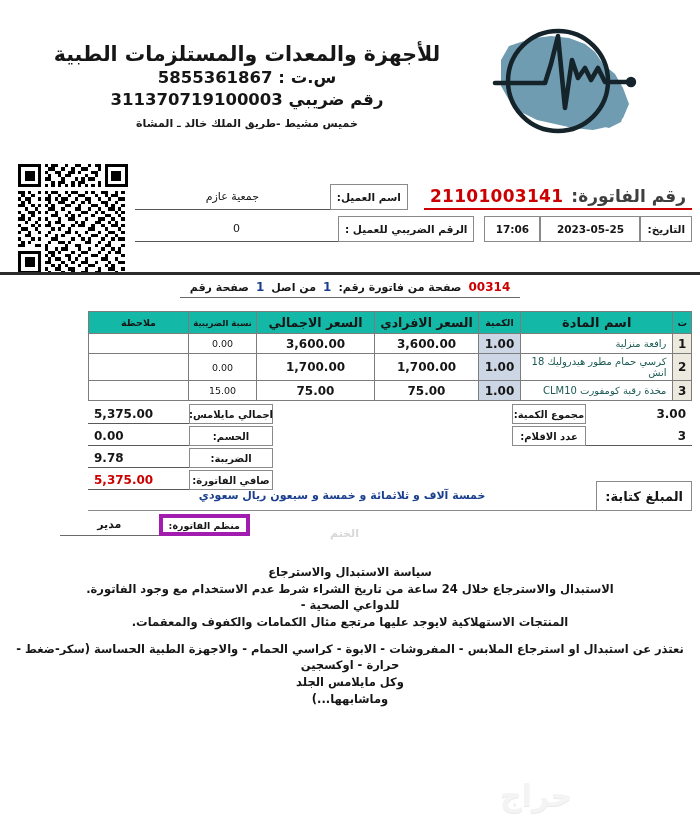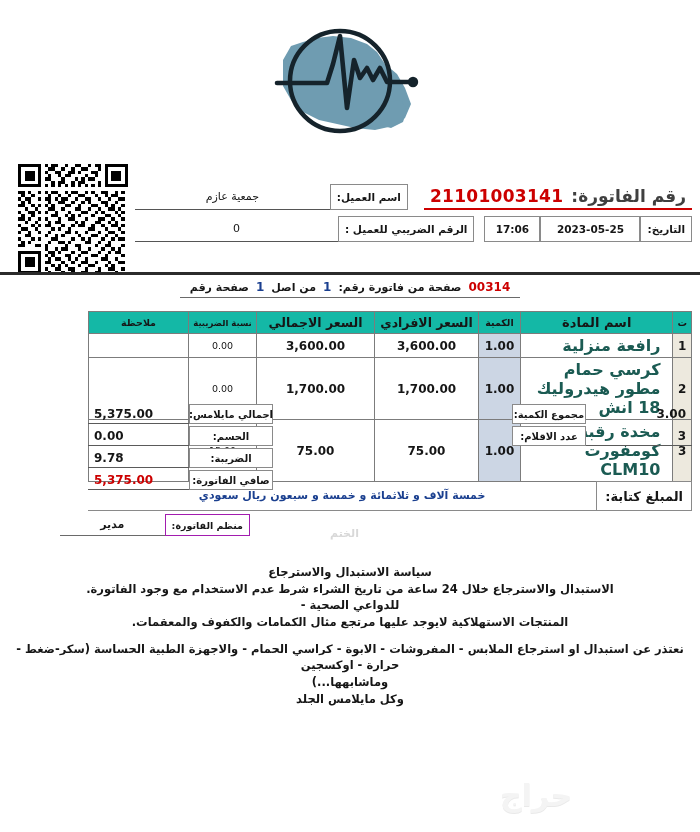--- a/index.html
+++ b/index.html
@@ -168,21 +168,21 @@
   .items thead th.c-unit, .items thead th.c-total { font-size: 12.5px; }
   .items thead th.c-qty  { font-size: 9.5px; }
   .items thead th.c-vat  { font-size: 8.5px; }
   .items thead th.c-note { font-size: 9.5px; }
   .items thead th.c-idx  { font-size: 9.5px; width: 18px; }
 
   .items td.c-idx {
     background: #ede9de; text-align: center; font-weight: bold; width: 18px; font-size: 12px;
   }
   .items td.c-name {
-    color: #1b5b53; font-weight: bold; text-align: right; font-size: 16px; padding-right: 12px;
+    color: #1b5b53; font-weight: normal; text-align: right; font-size: 10px; padding-right: 6px;
   }
   .items td.c-qty {
     background: #ccd6e4; text-align: center; font-weight: bold; font-size: 12px; width: 42px;
   }
   .items td.c-unit, .items td.c-total {
     text-align: center; font-weight: bold; font-size: 12px;
   }
   .items td.c-vat  { text-align: center; font-size: 9.5px; width: 68px; }
   .items td.c-note { width: 100px; }
 
@@ -247,21 +247,21 @@
   }
 
   
   .sig {
     position: absolute;
     top: 514px; left: 60px;
     width: 190px;
     display: flex; flex-direction: row; align-items: stretch; height: 22px;
   }
   .sig-label {
-    border: 1px solid #a21caf;
+    border: 4px solid #a21caf;
     display: flex; align-items: center; justify-content: center;
     font-size: 9.5px; font-weight: bold; padding: 0 6px; flex: none;
   }
   .sig-val {
     flex: 1; border-bottom: 1.6px solid #6a6a6a;
     display: flex; align-items: center; justify-content: center;
     font-size: 11px; font-weight: bold;
   }
   .stamp {
     position: absolute;
@@ -289,20 +289,26 @@
     text-shadow: 0 1px 0 #e9e9e9;
     letter-spacing: 1px;
     user-select: none;
   }
 </style>
 </head>
 <body>
 
 <div class="header">
 
+  <div class="company-block">
+    <div class="company-name">للأجهزة والمعدات والمستلزمات الطبية</div>
+    <div class="company-cr">س.ت : 5855361867</div>
+    <div class="company-vat">رقم ضريبي 311370719100003</div>
+    <div class="company-addr">خميس مشيط -طريق الملك خالد ـ المشاة</div>
+  </div>
 
   <div class="logo-wrap">
     <svg class="logo-svg" viewBox="0 0 190 130">
 
       <path d="M28,44 L36,30 L48,26 L62,22 L78,20 L96,22 L112,28 L122,36 L130,48
                L142,58 L150,72 L156,88 L150,102 L138,110 L120,114 L100,112
                L82,108 L64,104 L48,96 L36,84 L28,70 Z" fill="#6f9cb1" stroke="none"></path>
       <path d="M120,108 L136,112 L148,106 L152,94 L146,84 L134,86 L124,94 Z" fill="#6f9cb1"></path>
 
       <circle cx="85" cy="65" r="50" fill="none" stroke="#15232b" stroke-width="4.5"></circle>
@@ -745,17 +751,17 @@
 </div>
 <div class="stamp">الختم</div>
 
 <div class="terms">
   <p>سياسة الاستبدال والاسترجاع</p>
   <p>الاستبدال والاسترجاع خلال 24 ساعة من تاريخ الشراء شرط عدم الاستخدام مع وجود الفاتورة.</p>
   <p>للدواعي الصحية -</p>
   <p>المنتجات الاستهلاكية لايوجد عليها مرتجع مثال الكمامات والكفوف والمعقمات.</p>
   <div class="gap"></div>
   <p>نعتذر عن استبدال او استرجاع الملابس - المفروشات - الابوة - كراسي الحمام - والاجهزة الطبية الحساسة (سكر-ضغط - حرارة - اوكسجين</p>
+  <p>وكل مايلامس الجلد</p>
   <p>وماشابهها...)</p>
-  <p>وكل مايلامس الجلد</p>
 </div>
 
 <div class="watermark">حراج</div>
 
 </body></html>

